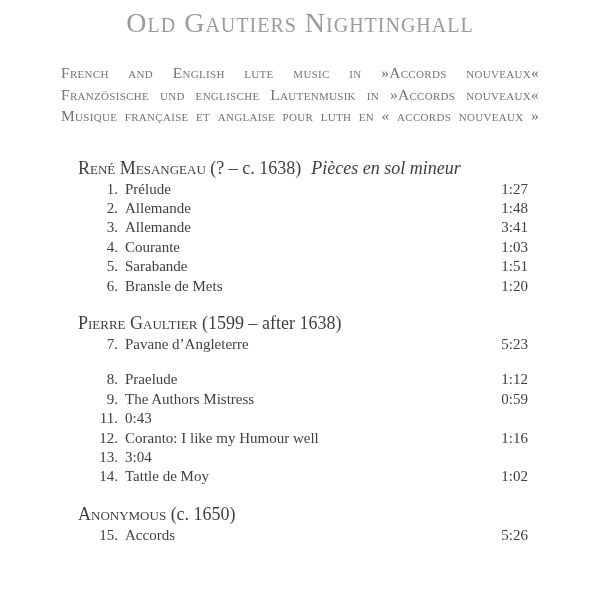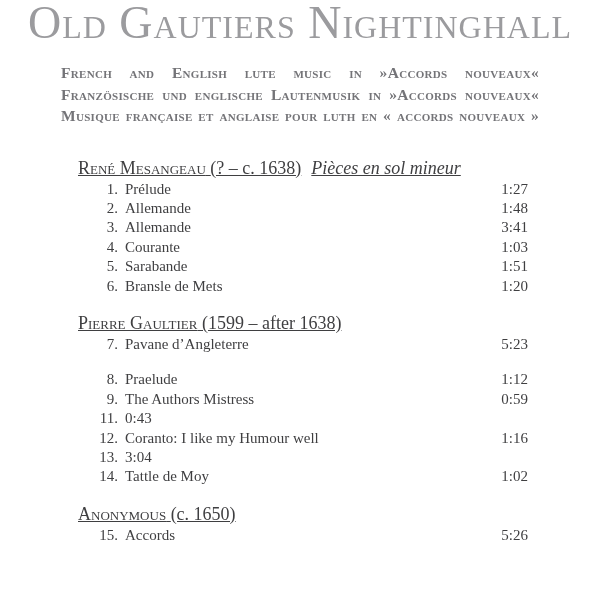--- a/index.html
+++ b/index.html
@@ -10,48 +10,46 @@
     overflow: hidden;
     font-family: "Liberation Serif", serif;
     color: #3f3f41;
   }
   .title {
     margin: 0;
     padding-top: 2px;
     text-align: center;
     font-weight: normal;
     font-variant: small-caps;
-    font-size: 46px;
+    font-size: 28px;
     line-height: 42px;
     letter-spacing: 1px;
     color: #9b9b9e;
   }
   .subtitles {
     margin: 18px auto 0;
     width: 478px;
     font-variant: small-caps;
     font-size: 15.5px;
     line-height: 21.5px;
     letter-spacing: 0.3px;
     color: #747478;
   }
   .sub {
     text-align: justify;
     text-align-last: justify;
-    font-weight: bold;
   }
   .tracklist { margin-top: 30px; }
   .group { margin-top: 16px; }
   .group:first-child { margin-top: 0; }
   .composer-line {
     margin: 9px 72px 0 78px;
     font-weight: normal;
     font-size: 18px;
     line-height: 23px;
-    text-decoration: underline;
   }
   .composer { font-variant: small-caps; }
   .work { margin-left: 10px; }
   .work.italic { font-style: italic; }
   .track {
     display: flex;
     align-items: baseline;
     margin: 0 72px 0 76px;
     font-size: 15px;
     line-height: 19.4px;

